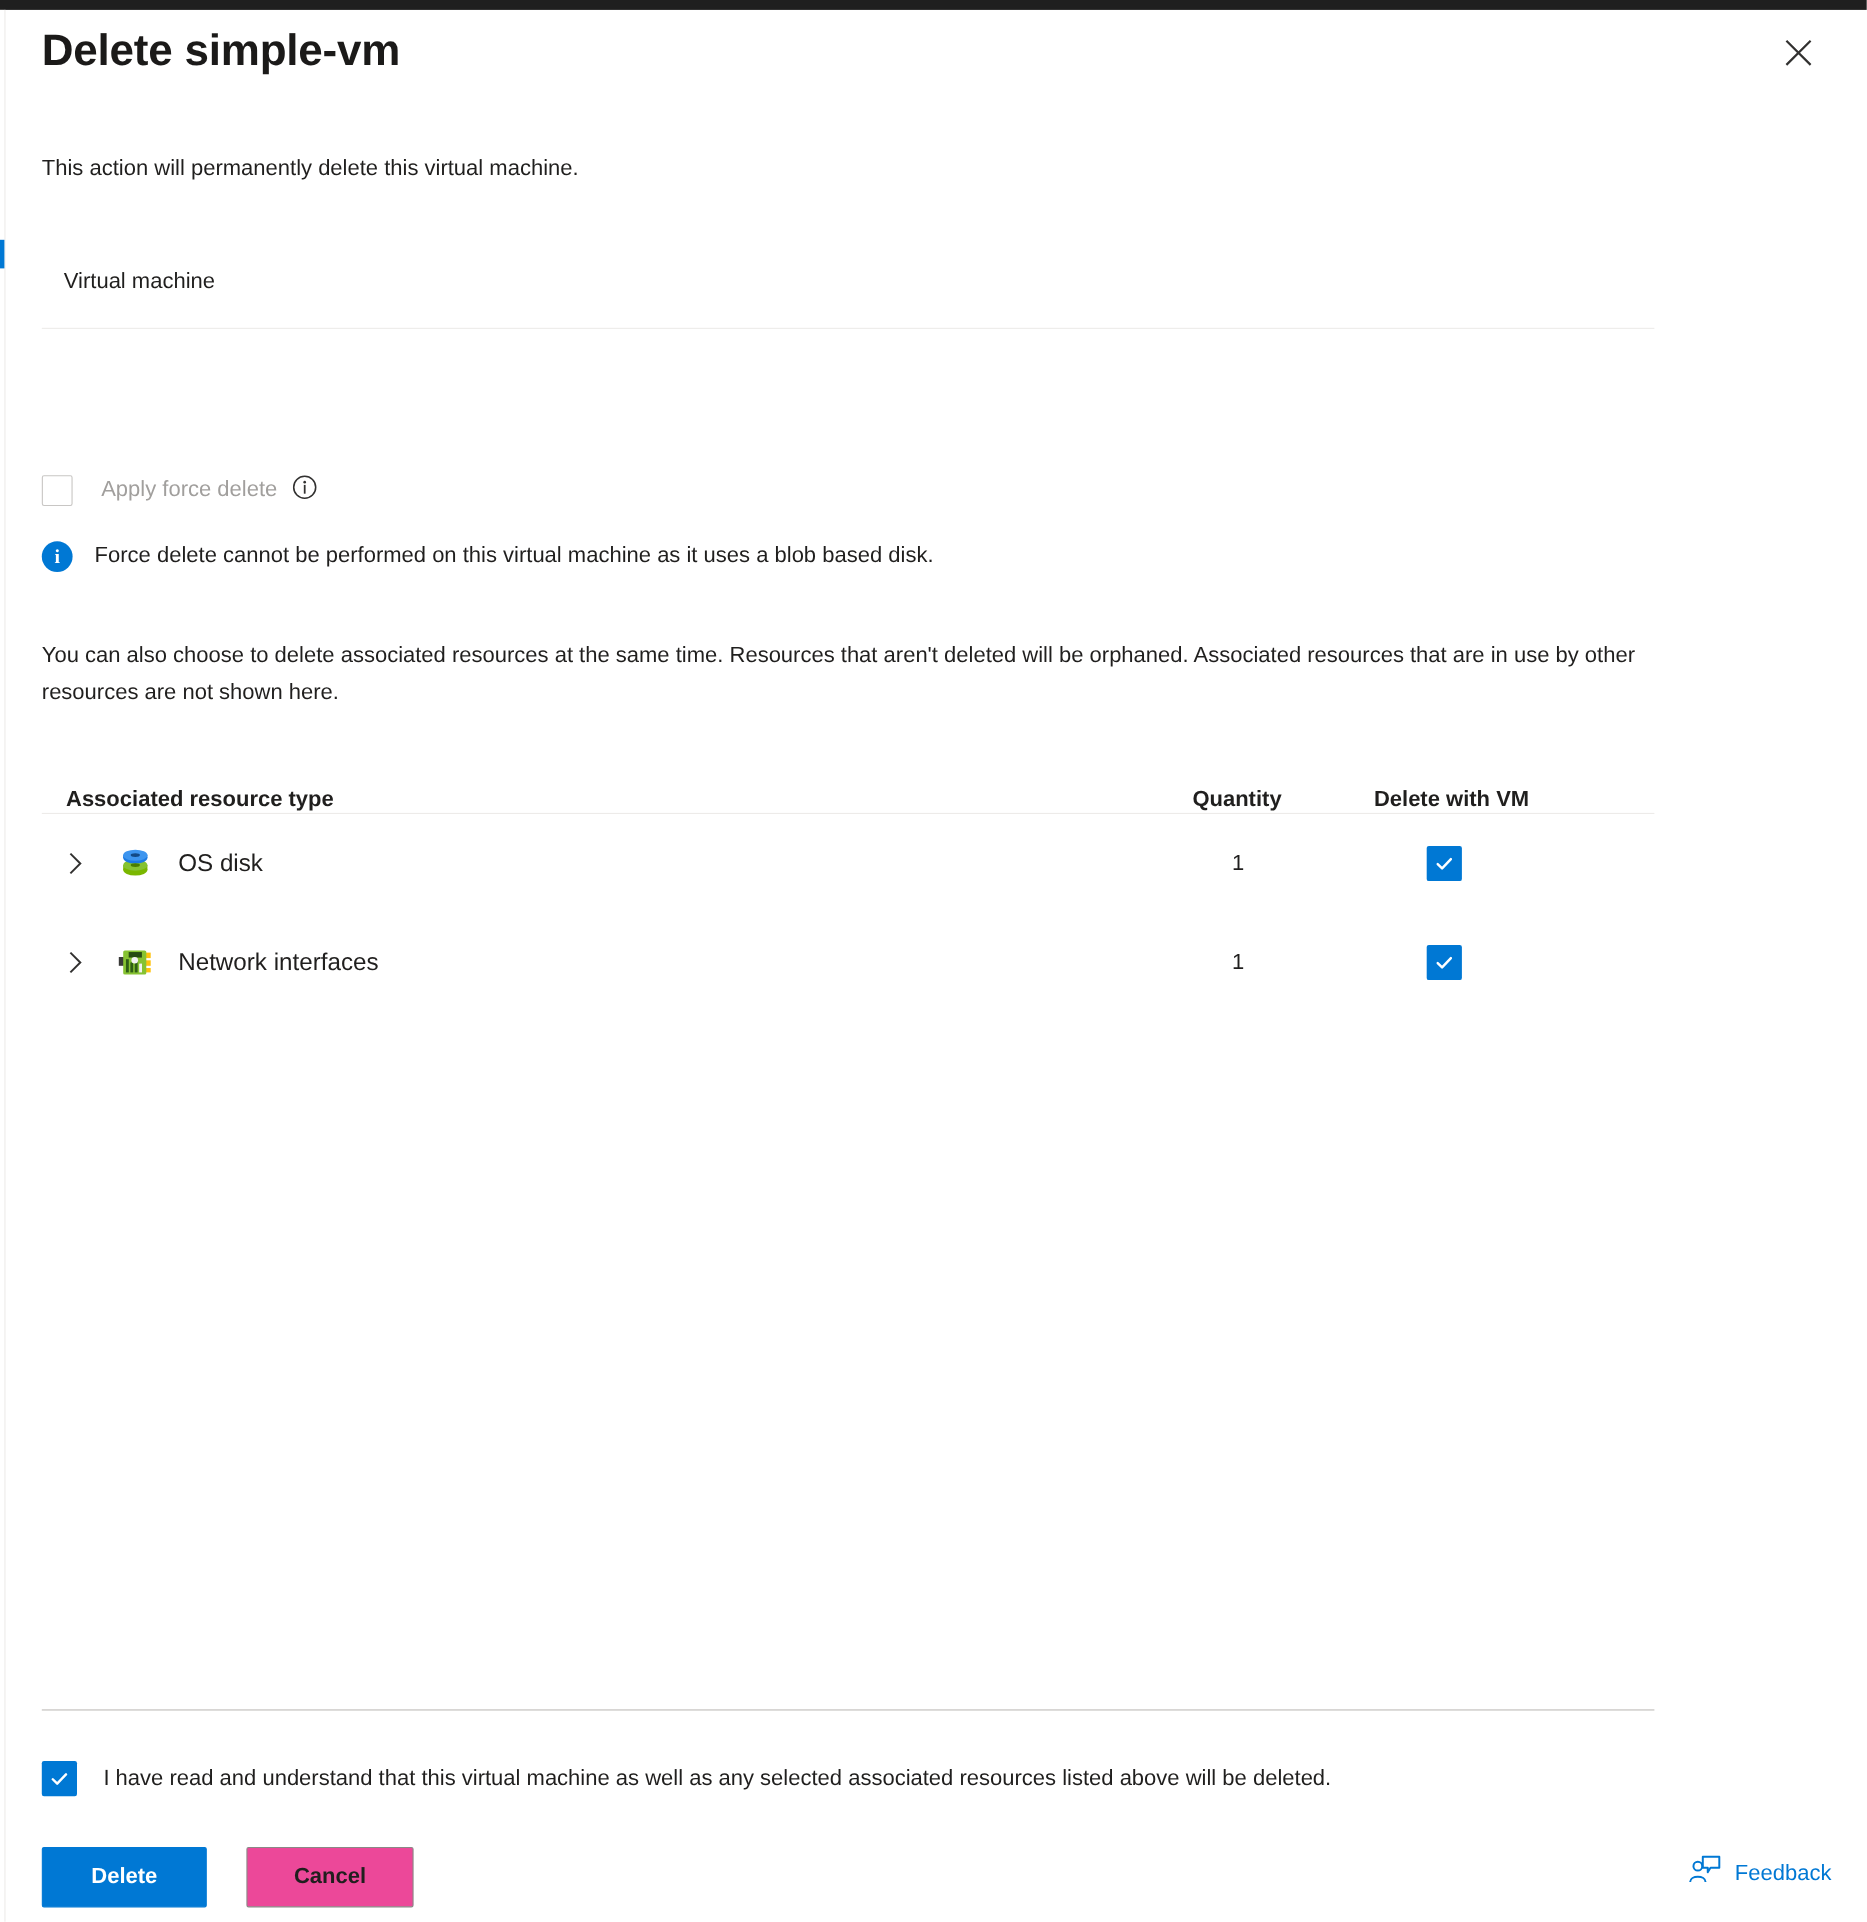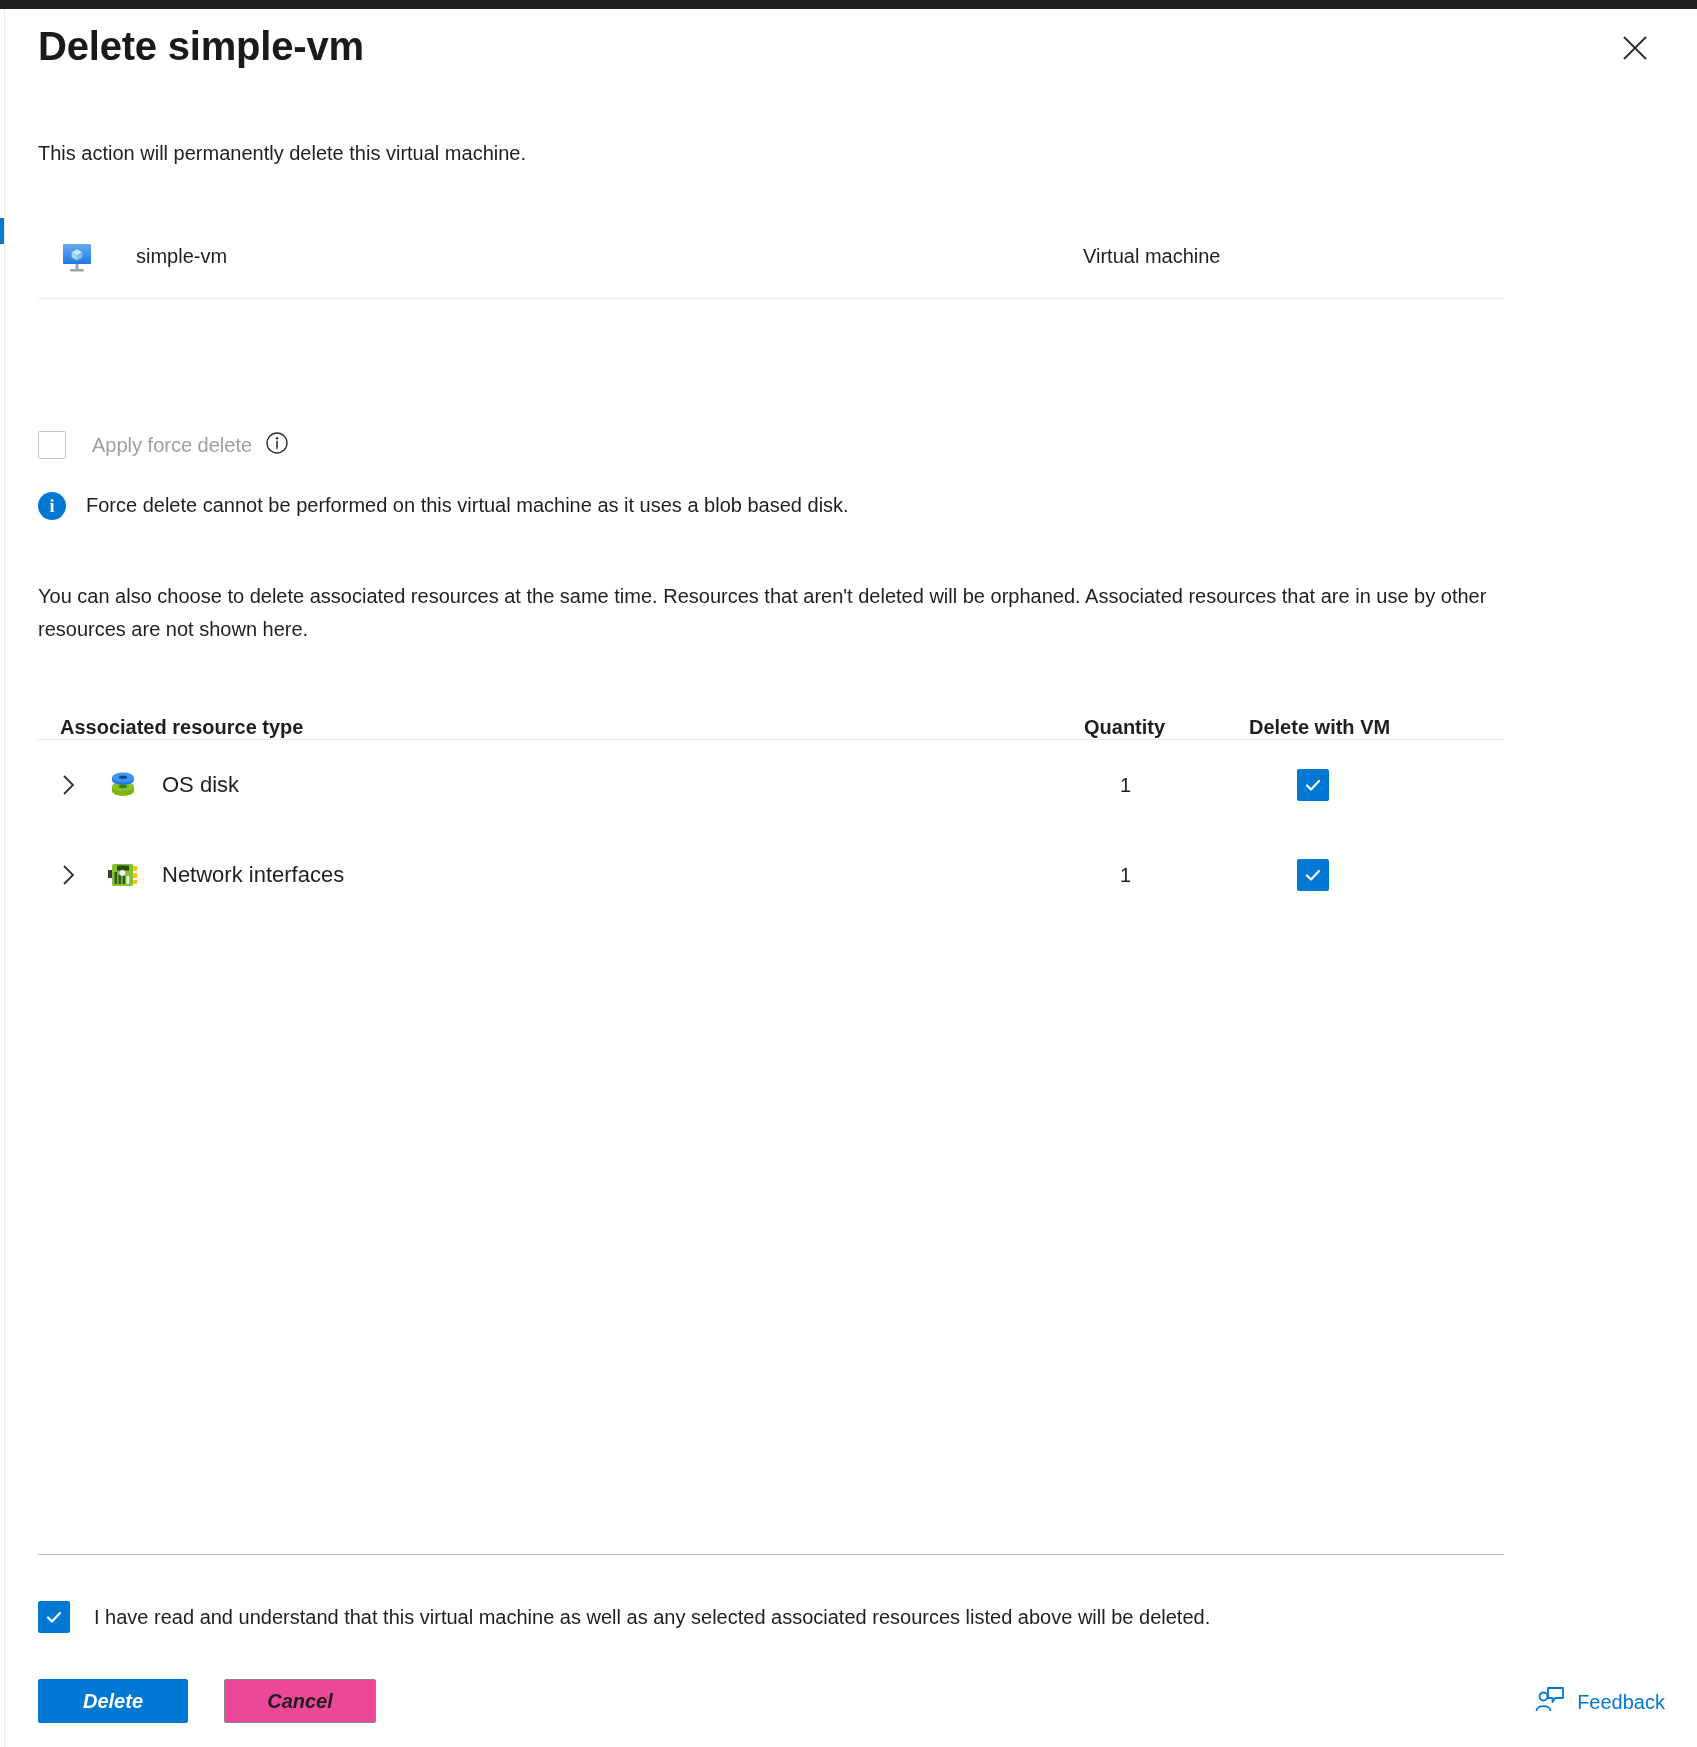--- a/index.html
+++ b/index.html
@@ -314,30 +314,29 @@
     color: #201f1e;
   }
   .btn-row {
     position: absolute;
     left: 38px;
     top: 1679px;
     display: flex;
     align-items: center;
   }
   .btn {
-    height: 44px;
+    height: 55px;
     min-width: 150px;
     font-size: 20px;
     font-weight: 600;
     font-family: "Liberation Sans", sans-serif;
     cursor: pointer;
     border-radius: 2px;
     padding: 0 16px;
     box-sizing: border-box;
-    font-style: italic;
   }
   .btn-primary {
     background: #0078d4;
     color: #ffffff;
     border: 1px solid #0078d4;
   }
   .btn-secondary {
     background: #ec4899;
     color: #201f1e;
     border: 1px solid #8a8886;
@@ -367,39 +366,20 @@
 <button class="close-btn">
   <svg width="30" height="30" viewBox="0 0 30 30" aria-hidden="true">
     <path d="M4 4 L26 26 M26 4 L4 26" stroke="#323130" stroke-width="2" fill="none"></path>
   </svg>
 </button>
 
 <div class="intro">This action will permanently delete this virtual machine.</div>
 
 <div class="res-table">
   <div class="res-row">
-    <div class="cell-name">
-      <span class="vm-icon">
-        <svg width="38" height="38" viewBox="0 0 38 38" aria-hidden="true">
-          <defs>
-            <linearGradient id="vmg" x1="0" y1="0" x2="0" y2="1">
-              <stop offset="0" stop-color="#6aa8ef"></stop>
-              <stop offset="1" stop-color="#1b7ae4"></stop>
-            </linearGradient>
-          </defs>
-          <rect x="5" y="6" width="28" height="20" rx="1" fill="url(#vmg)"></rect>
-          <rect x="17.5" y="26" width="3" height="5" fill="#9aa4ad"></rect>
-          <rect x="12" y="31" width="14" height="2.4" rx="1.2" fill="#9aa4ad"></rect>
-          <path d="M19 11.2 L24.4 14.2 L19 17.2 L13.6 14.2 Z" fill="#c8e6fb"></path>
-          <path d="M13.6 14.2 L19 17.2 L19 22.4 L13.6 19.4 Z" fill="#a5d4f5"></path>
-          <path d="M24.4 14.2 L19 17.2 L19 22.4 L24.4 19.4 Z" fill="#7cc0ee"></path>
-        </svg>
-      </span>
-      <span>simple-vm</span>
-    </div>
     <div class="cell-type">Virtual machine</div>
   </div>
 </div>
 
 <div class="force-row">
   <span class="cb-disabled"></span>
   <span class="force-label">Apply force delete</span>
   <span class="info-circle">
     <svg width="26" height="26" viewBox="0 0 26 26" aria-hidden="true">
       <circle cx="13" cy="13" r="10" fill="none" stroke="#323130" stroke-width="1.4"></circle>

